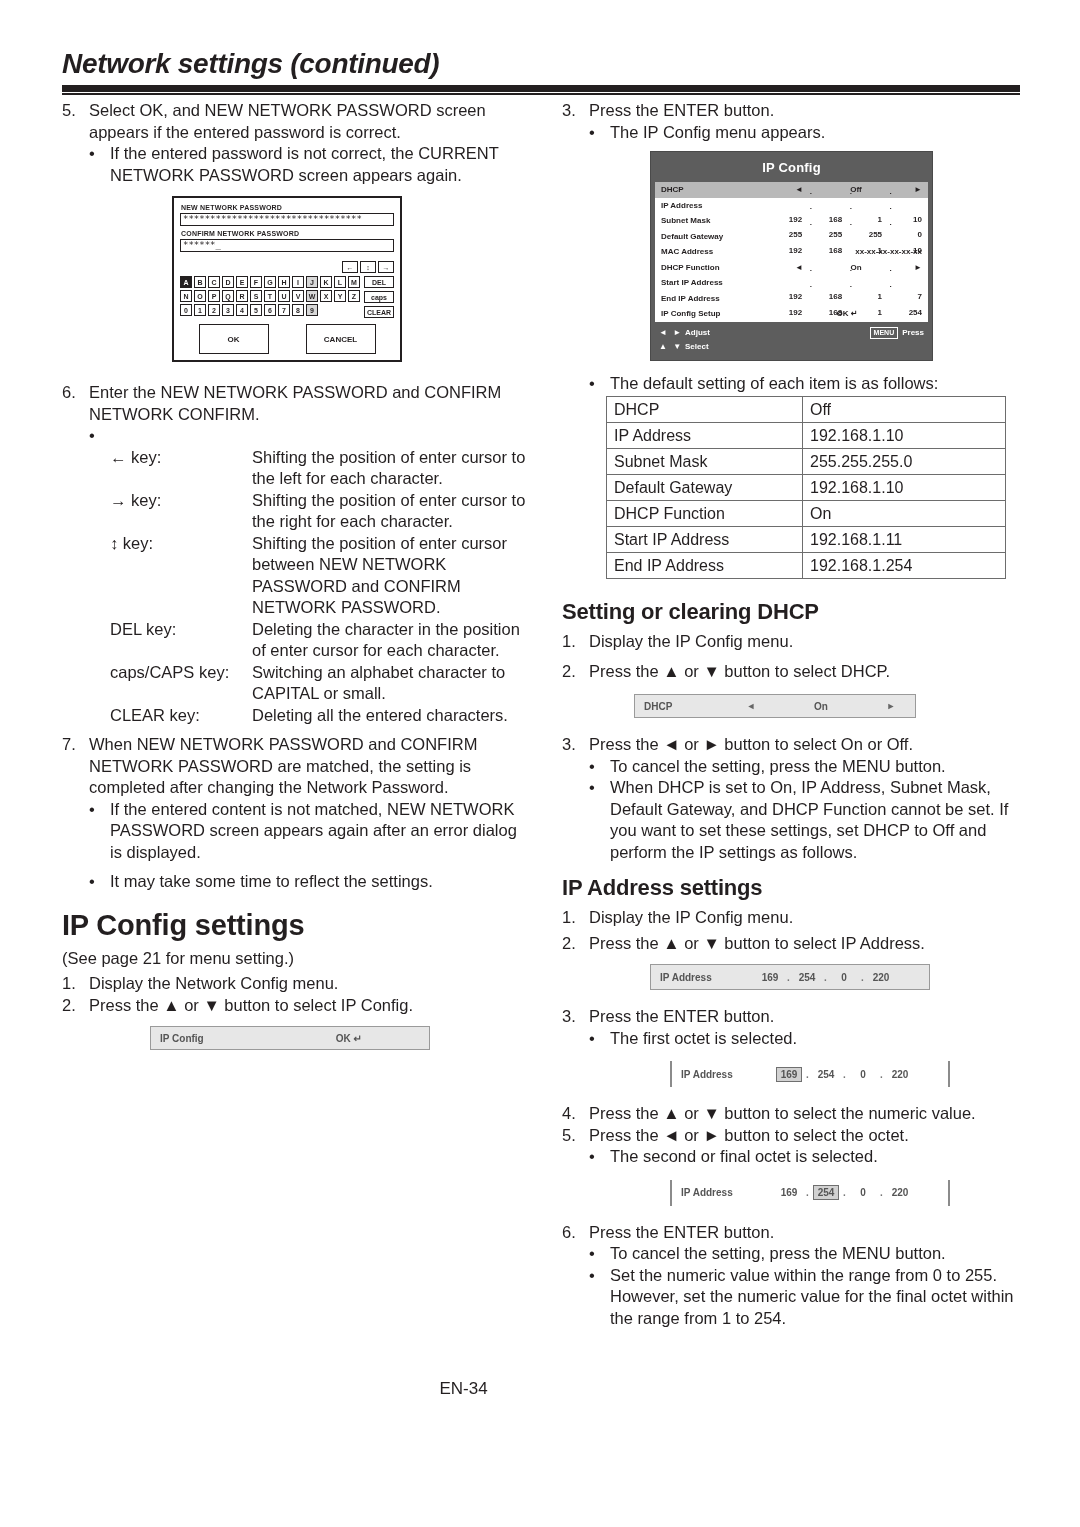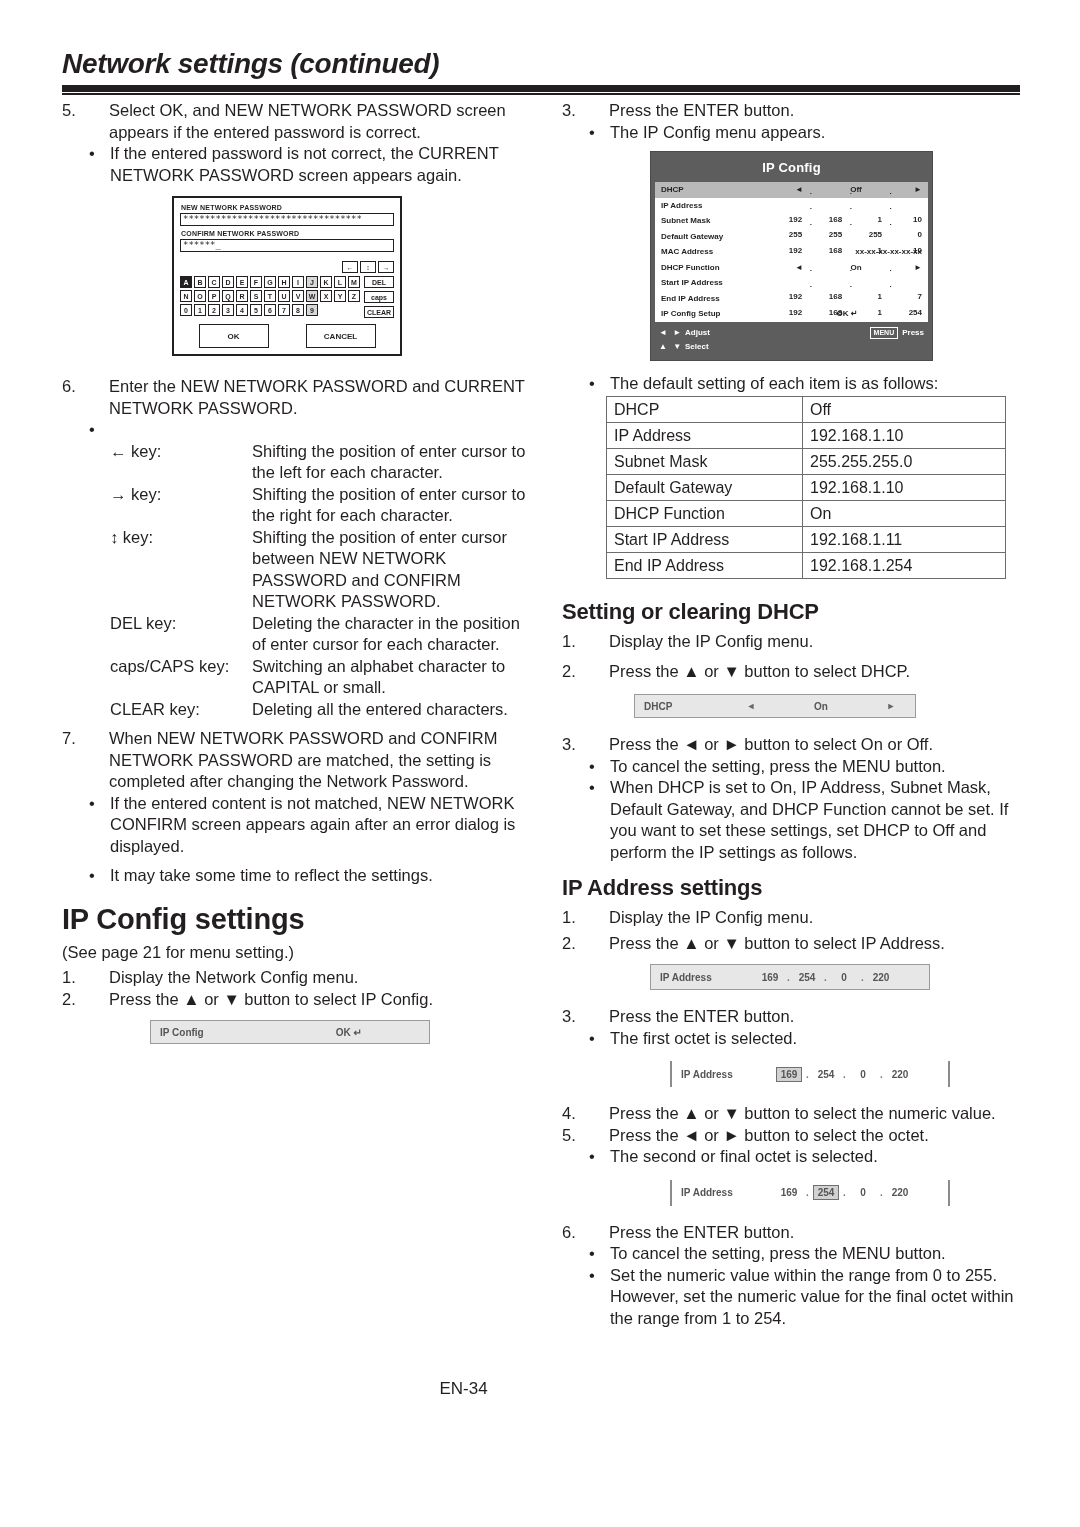--- a/index.html
+++ b/index.html
@@ -23,21 +23,21 @@
   .header-rule { margin-top:5px; height:7px; background:#231f20; }
   .header-rule2 { margin-top:1px; height:2px; background:#231f20; }
 
   
   .col-left  { position:absolute; left:62px;  top:100px; width:470px; }
   .col-right { position:absolute; left:562px; top:100px; width:460px; }
 
   
   .step { display:flex; font-size:16.5px; line-height:21.5px; margin-bottom:0px; }
   .step .num { width:27px; flex:0 0 27px; }
-  .step .txt { flex:1;margin-left:20px; }
+  .step .txt { flex:1; }
   .bullet { display:flex; font-size:16.5px; line-height:21.5px; padding-left:27px; }
   .bullet .dot { width:21px; flex:0 0 21px; text-align:left; }
   .bullet .txt { flex:1; }
   .gap4 { height:4px; }
   .gap8 { height:8px; }
   .gap12 { height:12px; }
   .gap16 { height:16px; }
   .gap20 { height:20px; }
 
   h2.section {
@@ -77,21 +77,21 @@
     font-size:7px; font-weight:bold; display:flex; align-items:center;
     justify-content:center; line-height:1;
   }
   .kcell.sel { background:#231f20; color:#fff; }
   .kcell.shade { background:#d8d8d8; }
   .kbtn {
     height:12px; border:1px solid #231f20; background:#fff; font-size:7px;
     font-weight:bold; display:flex; align-items:center; justify-content:center;
   }
   .pw-actions { display:flex; justify-content:space-around; margin-top:6px; }
-  .pw-actions .kbtn { width:70px; height:24px; font-size:8px; }
+  .pw-actions .kbtn { width:70px; height:30px; font-size:8px; }
 
   
   .osd {
     width:283px; margin:8px 0 0 88px; background:#5d5d5d; color:#ffffff;
     border:1px solid #4a4a4a; font-size:8px;
   }
   .osd-title {
     text-align:center; font-weight:bold; font-size:13px; padding:8px 0 7px 0;
     letter-spacing:0.2px;
   }
@@ -247,21 +247,21 @@
       <div class="pw-actions">
         <div class="kbtn">OK</div>
         <div class="kbtn">CANCEL</div>
       </div>
     </div>
 
     <div class="gap20"></div>
 
     <div class="step">
       <div class="num">6.</div>
-      <div class="txt">Enter the NEW NETWORK PASSWORD and CURRENT NETWORK PASSWORD.</div>
+      <div class="txt">Enter the NEW NETWORK PASSWORD and CONFIRM NETWORK CONFIRM.</div>
     </div>
     <div class="bullet">
       <div class="dot">•</div>
     </div>
 
     <div class="keyrow">
       <div class="kname">← key:</div>
       <div class="kdesc">Shifting the position of enter cursor to the left for each character.</div>
     </div>
     <div class="keyrow">
@@ -286,21 +286,21 @@
     </div>
 
     <div class="gap8"></div>
 
     <div class="step">
       <div class="num">7.</div>
       <div class="txt">When NEW NETWORK PASSWORD and CONFIRM NETWORK PASSWORD are matched, the setting is completed after changing the Network Password.</div>
     </div>
     <div class="bullet">
       <div class="dot">•</div>
-      <div class="txt">If the entered content is not matched, NEW NETWORK CONFIRM screen appears again after an error dialog is displayed.</div>
+      <div class="txt">If the entered content is not matched, NEW NETWORK PASSWORD screen appears again after an error dialog is displayed.</div>
     </div>
     <div class="gap8"></div>
     <div class="bullet">
       <div class="dot">•</div>
       <div class="txt">It may take some time to reflect the settings.</div>
     </div>
 
     <h2 class="section big">IP Config settings</h2>
     <div class="plain">(See page 21 for menu setting.)</div>
     <div class="gap4"></div>

